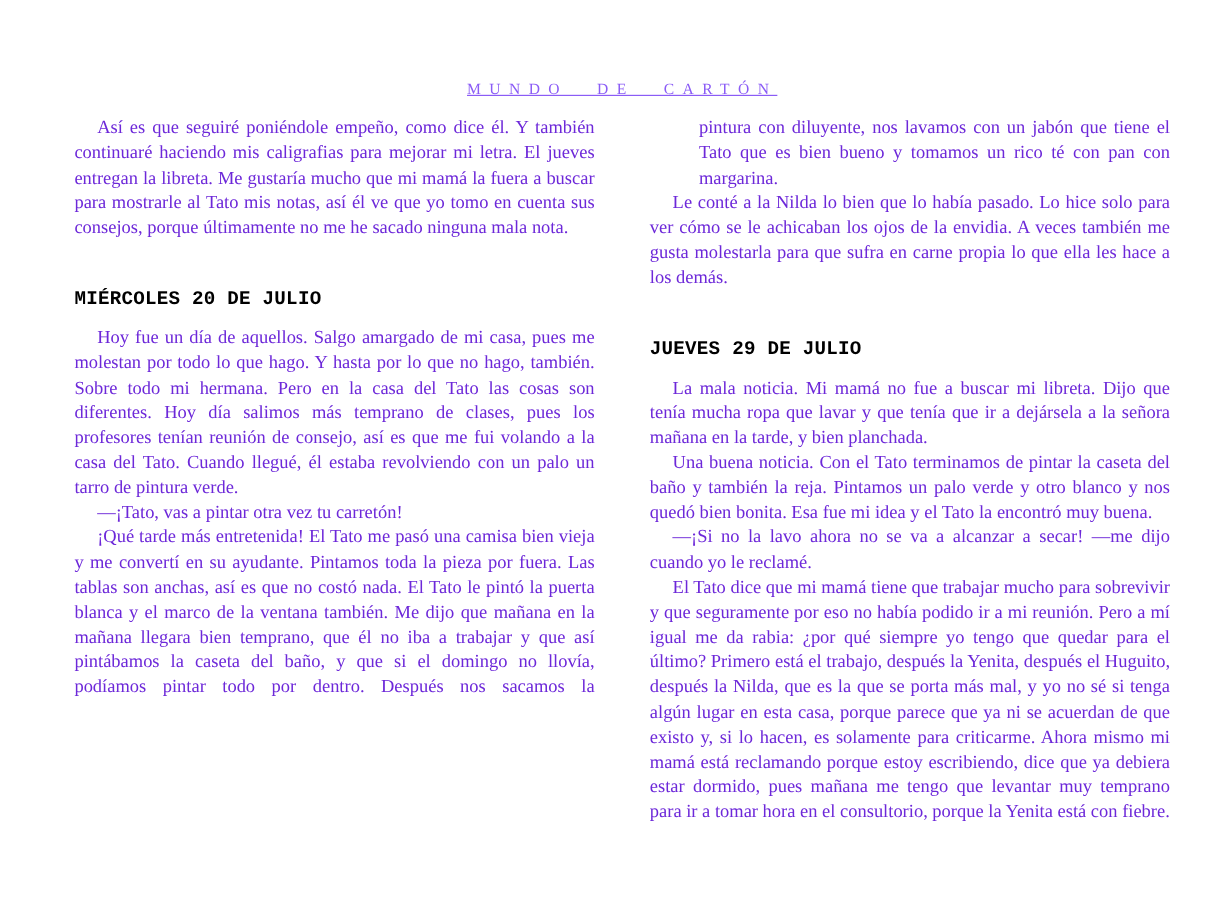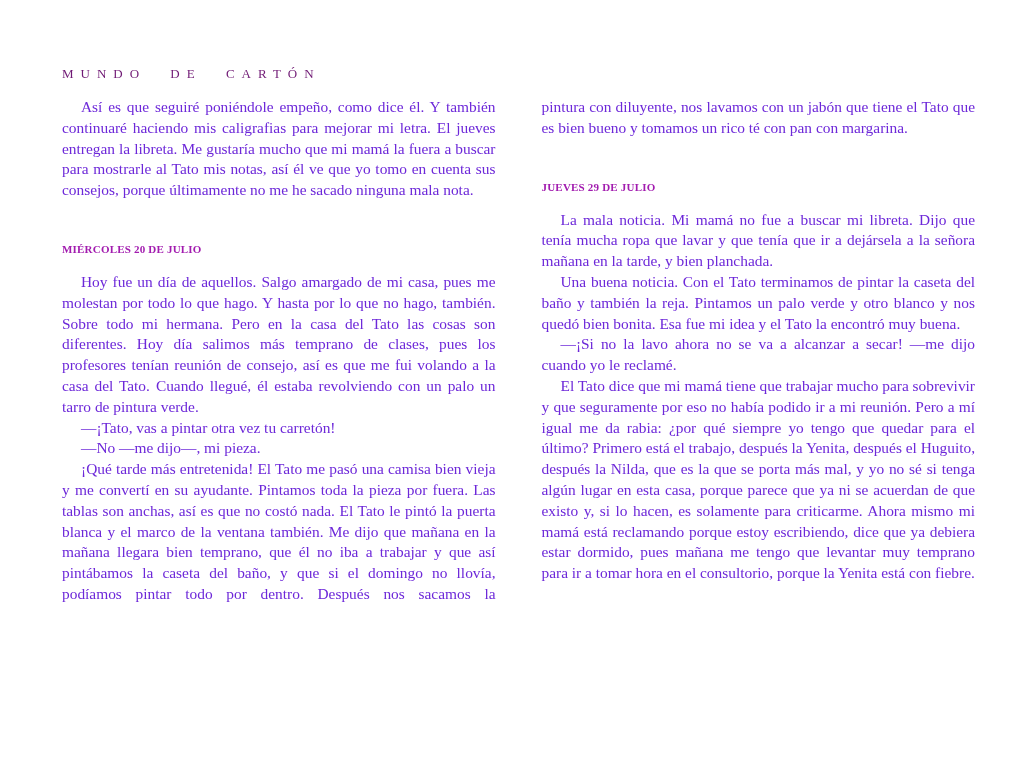--- a/index.html
+++ b/index.html
@@ -13,28 +13,29 @@
     height: 768px;
     background: #ffffff;
     overflow: hidden;
     font-family: "Liberation Serif", serif;
   }
   .running-header {
     position: absolute;
     top: 66px;
     left: 62px;
     width: 913px;
-    text-align: left;
+    text-align: center;
     font-family: "Liberation Serif", serif;
     font-size: 13px;
     line-height: 16px;
-    color: #701a75;
+    color: #8b5cf6;
     letter-spacing: 7px;
     word-spacing: 14px;
     white-space: nowrap;
+    text-decoration: underline;
   }
   .columns {
     position: absolute;
     top: 97px;
     left: 62px;
     width: 913px;
     display: flex;
     gap: 46px;
   }
   .col {
@@ -45,56 +46,57 @@
     margin: 0;
     font-family: "Liberation Serif", serif;
     font-size: 15.4px;
     line-height: 20.8px;
     color: #6d28d9;
     text-align: justify;
     text-indent: 19px;
   }
   .col p.no-indent {
     text-indent: 0;
+    margin-left: 41px;
   }
   .col p.continues {
     text-align-last: justify;
   }
   .date-heading {
     margin: 39px 0 13px 0;
-    font-family: Liberation Serif, serif;
+    font-family: Liberation Mono, monospace;
     font-weight: 700;
-    font-size: 11px;
+    font-size: 16px;
     line-height: 19px;
     letter-spacing: 0.2px;
-    color: #a21caf;
+    color: #000000;
   }
 </style>
 </head>
 <body>
 
 <div class="page">
 
   <div class="running-header">MUNDO DE CARTÓN</div>
 
   <div class="columns">
 
     <div class="col">
       <p>Así es que seguiré poniéndole empeño, como dice él. Y también continuaré haciendo mis caligrafias para mejorar mi letra. El jueves entregan la libreta. Me gustaría mucho que mi mamá la fuera a buscar para mostrarle al Tato mis notas, así él ve que yo tomo en cuenta sus consejos, porque últimamente no me he sacado ninguna mala nota.</p>
 
       <h2 class="date-heading">MIÉRCOLES 20 DE JULIO</h2>
 
       <p>Hoy fue un día de aquellos. Salgo amargado de mi casa, pues me molestan por todo lo que hago. Y hasta por lo que no hago, también. Sobre todo mi hermana. Pero en la casa del Tato las cosas son diferentes. Hoy día salimos más temprano de clases, pues los profesores tenían reunión de consejo, así es que me fui volando a la casa del Tato. Cuando llegué, él estaba revolviendo con un palo un tarro de pintura verde.</p>
       <p>—¡Tato, vas a pintar otra vez tu carretón!</p>
-      <p>—No —me dijo—, mi pieza.</p>
       <p class="continues">¡Qué tarde más entretenida! El Tato me pasó una camisa bien vieja y me convertí en su ayudante. Pintamos toda la pieza por fuera. Las tablas son anchas, así es que no costó nada. El Tato le pintó la puerta blanca y el marco de la ventana también. Me dijo que mañana en la mañana llegara bien temprano, que él no iba a trabajar y que así pintábamos la caseta del baño, y que si el domingo no llovía, podíamos pintar todo por dentro. Después nos sacamos la</p>
     </div>
 
     <div class="col">
       <p class="no-indent">pintura con diluyente, nos lavamos con un jabón que tiene el Tato que es bien bueno y tomamos un rico té con pan con margarina.</p>
+      <p>Le conté a la Nilda lo bien que lo había pasado. Lo hice solo para ver cómo se le achicaban los ojos de la envidia. A veces también me gusta molestarla para que sufra en carne propia lo que ella les hace a los demás.</p>
 
       <h2 class="date-heading">JUEVES 29 DE JULIO</h2>
 
       <p>La mala noticia. Mi mamá no fue a buscar mi libreta. Dijo que tenía mucha ropa que lavar y que tenía que ir a dejársela a la señora mañana en la tarde, y bien planchada.</p>
       <p>Una buena noticia. Con el Tato terminamos de pintar la caseta del baño y también la reja. Pintamos un palo verde y otro blanco y nos quedó bien bonita. Esa fue mi idea y el Tato la encontró muy buena.</p>
       <p>—¡Si no la lavo ahora no se va a alcanzar a secar! —me dijo cuando yo le reclamé.</p>
       <p>El Tato dice que mi mamá tiene que trabajar mucho para sobrevivir y que seguramente por eso no había podido ir a mi reunión. Pero a mí igual me da rabia: ¿por qué siempre yo tengo que quedar para el último? Primero está el trabajo, después la Yenita, después el Huguito, después la Nilda, que es la que se porta más mal, y yo no sé si tenga algún lugar en esta casa, porque parece que ya ni se acuerdan de que existo y, si lo hacen, es solamente para criticarme. Ahora mismo mi mamá está reclamando porque estoy escribiendo, dice que ya debiera estar dormido, pues mañana me tengo que levantar muy temprano para ir a tomar hora en el consultorio, porque la Yenita está con fiebre.</p>
     </div>
 
   </div>

